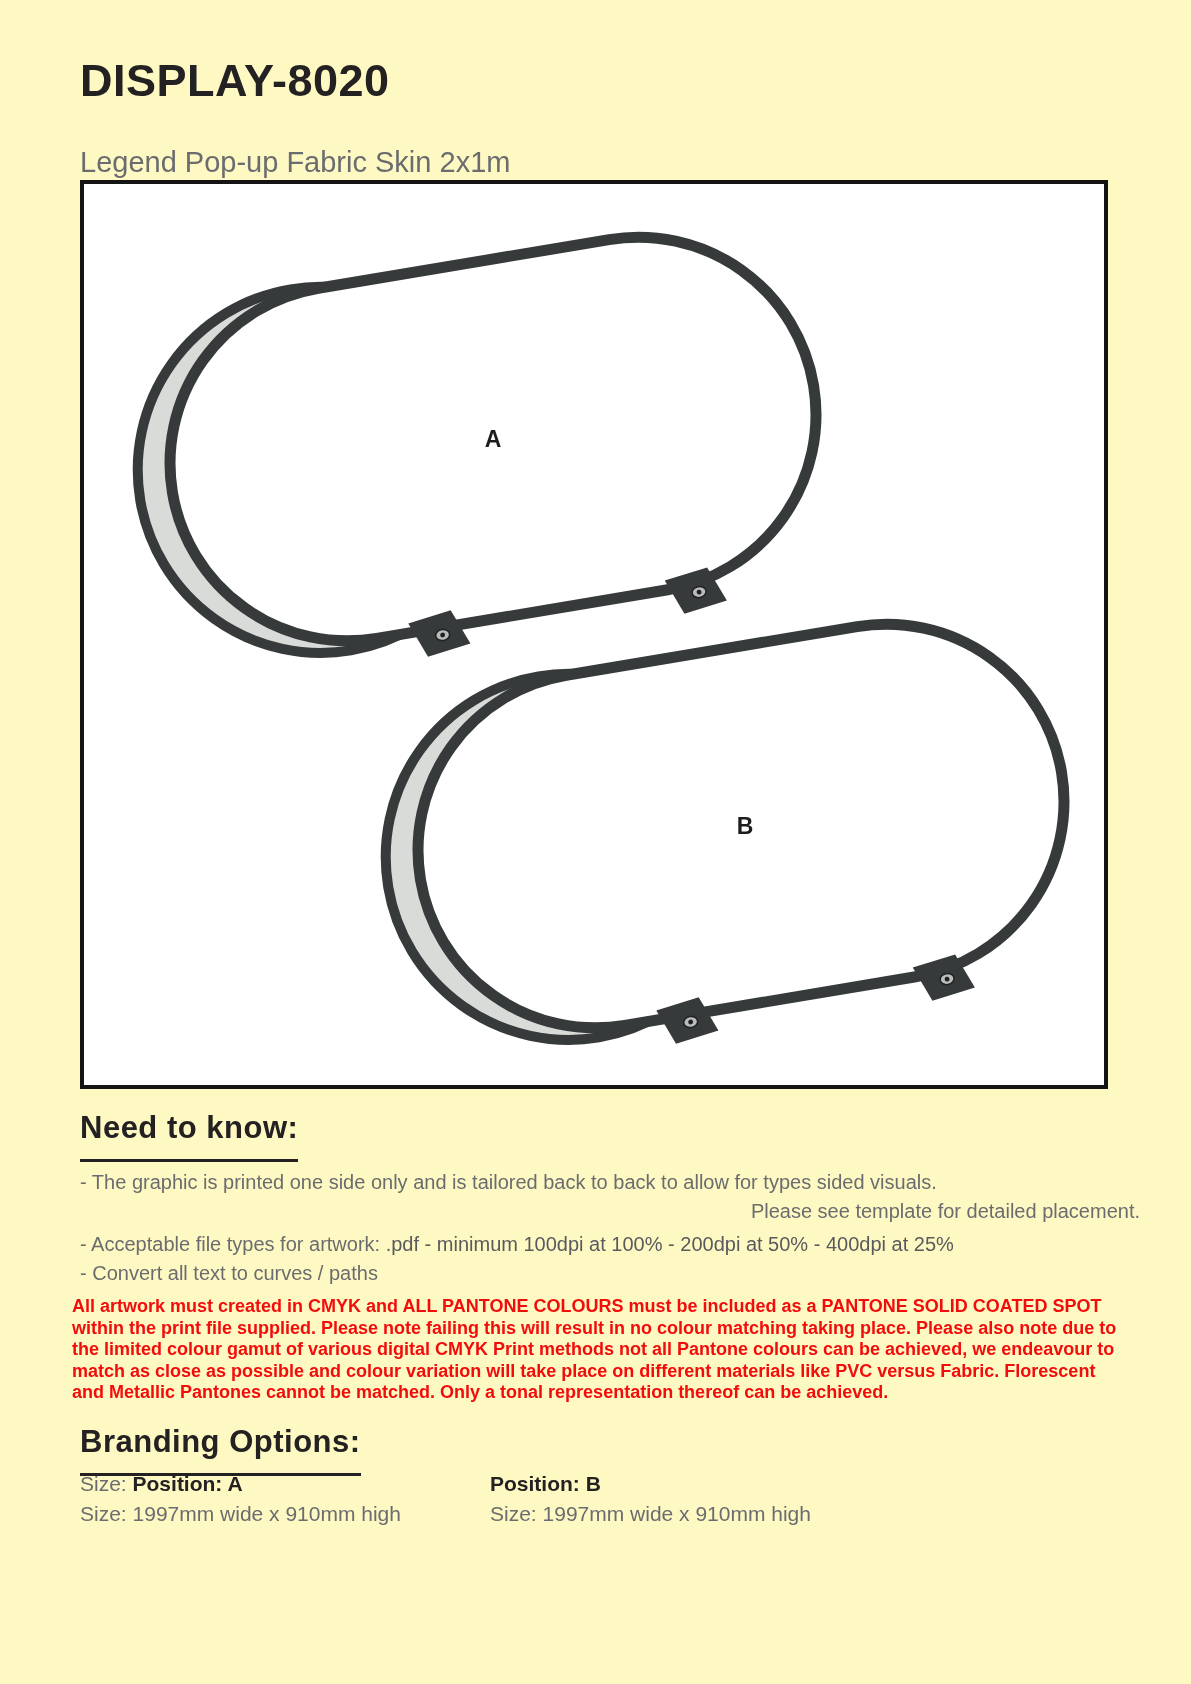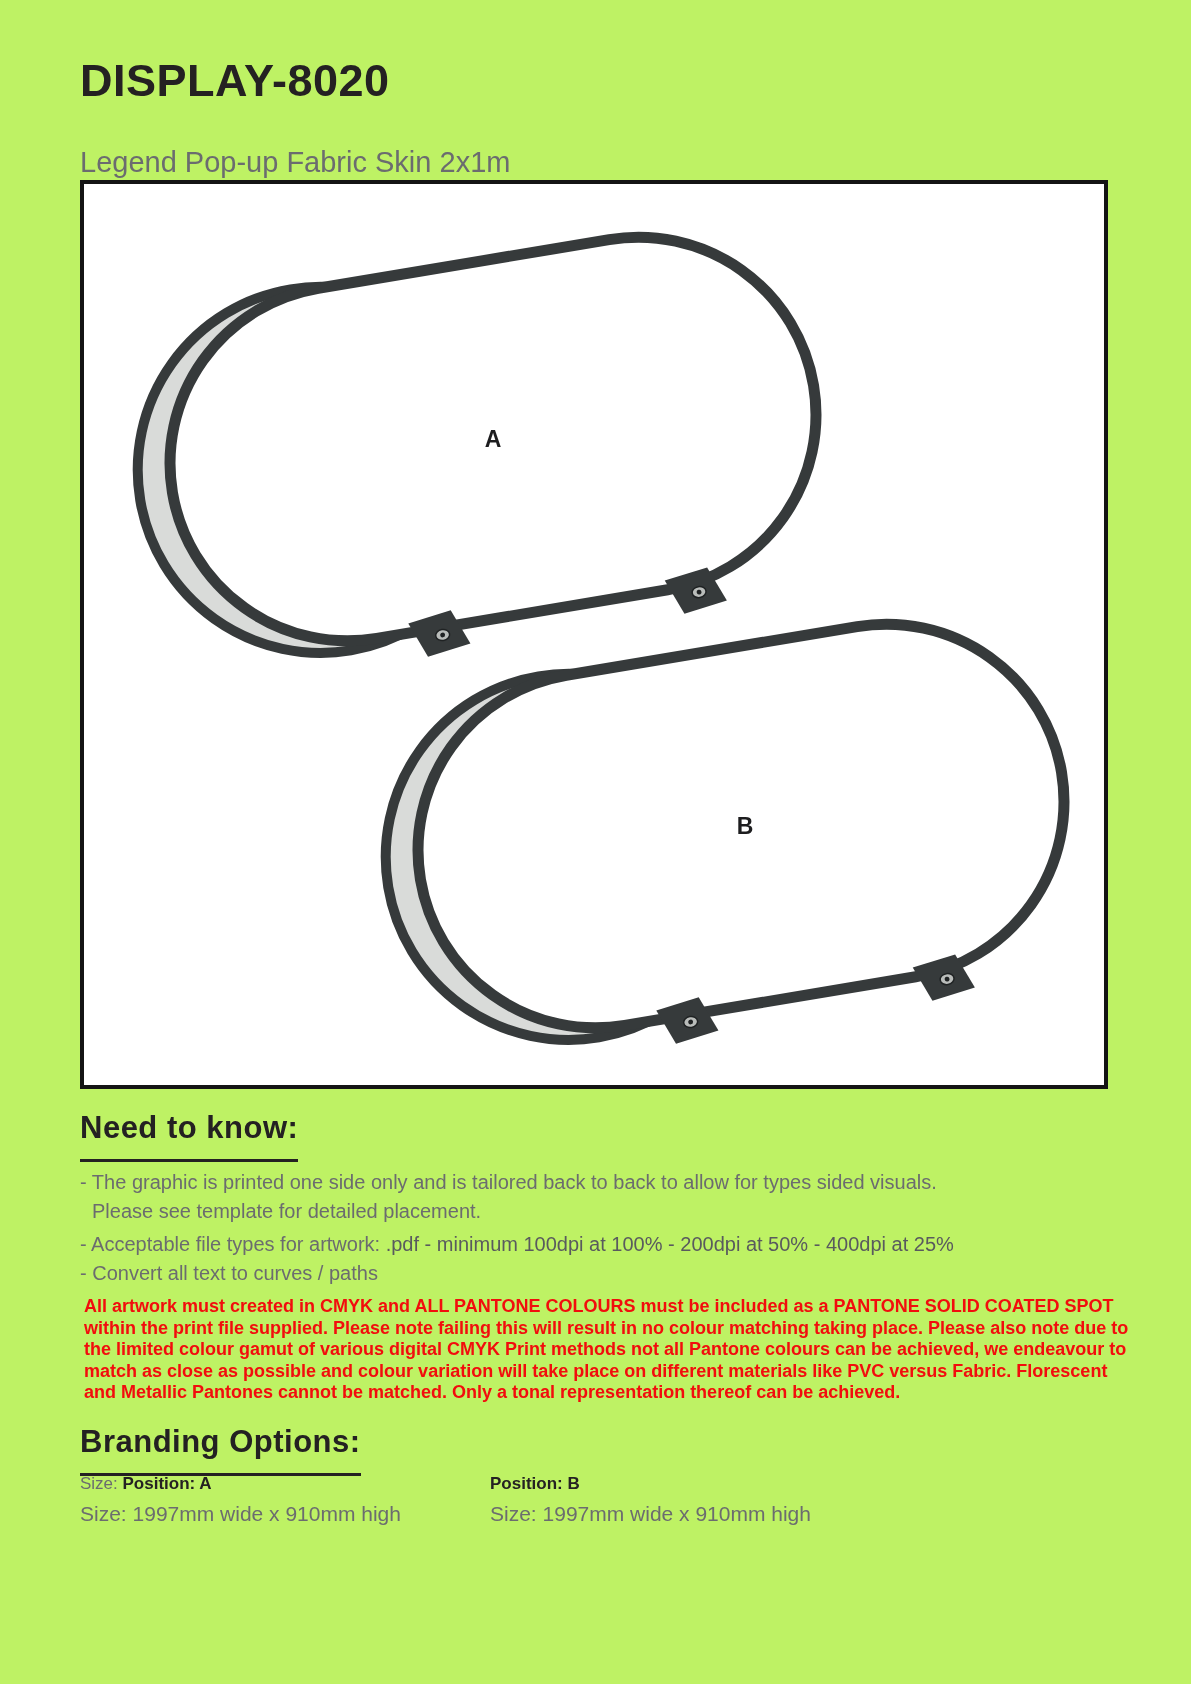--- a/index.html
+++ b/index.html
@@ -7,21 +7,21 @@
     --crescent:#d9dbd9;
     --warning-red:#f20d0d;
     --text-gray:#6b6c6f;
     --ink:#242122;
   }
   *{margin:0;padding:0;box-sizing:border-box;}
   html,body{background:#ffffff;}
   .page{
     position:relative;
     width:1191px;height:1684px;
-    background:#bef264;
+    background:#fef9c3;
     font-family:"Liberation Sans","DejaVu Sans",sans-serif;
     overflow:hidden;
   }
   .title{
     position:absolute;left:80px;top:55px;
     font-size:45px;font-weight:700;color:var(--ink);
     letter-spacing:0.5px;
   }
   .subtitle{
     position:absolute;left:80px;top:118px;
@@ -50,36 +50,36 @@
     display:inline-block;
     border-bottom:3px solid var(--ink);
     padding-bottom:13px;
     letter-spacing:0.5px;
   }
   .ntk-heading{top:1110px;}
   .ntk-list{
     position:absolute;left:80px;top:1168px;width:1060px;
     font-size:20px;color:var(--text-gray);line-height:29px;
   }
-  .ntk-line2{padding-left:12px;}
+  .ntk-line2{padding-left:12px;text-align:right;}
   .ntk-line3{margin-top:4px;}
   .ntk-bold{font-weight:400;color:#595a5e;}
   .warning{
-    position:absolute;left:84px;top:1296px;width:1055px;
+    position:absolute;left:72px;top:1296px;width:1055px;
     font-size:18px;font-weight:700;color:var(--warning-red);
     line-height:21.5px;
   }
   .branding-heading{top:1424px;}
   .branding-cols{
     position:absolute;left:80px;top:1472px;width:1060px;height:80px;
   }
   .branding-col{position:absolute;top:0;}
   .branding-col1{left:0;}
   .branding-col2{left:410px;}
-  .branding-line1{font-size:17px;color:var(--text-gray);line-height:24px;margin-bottom:6px;}
+  .branding-line1{font-size:21px;color:var(--text-gray);line-height:24px;margin-bottom:6px;}
   .branding-position{font-weight:700;color:var(--ink);}
   .branding-size{font-size:21px;color:var(--text-gray);line-height:24px;}
 </style>
 </head>
 <body>
 
 <div class="page">
 
   <div class="title">DISPLAY-8020</div>
   <div class="subtitle">Legend Pop-up Fabric Skin 2x1m</div>

